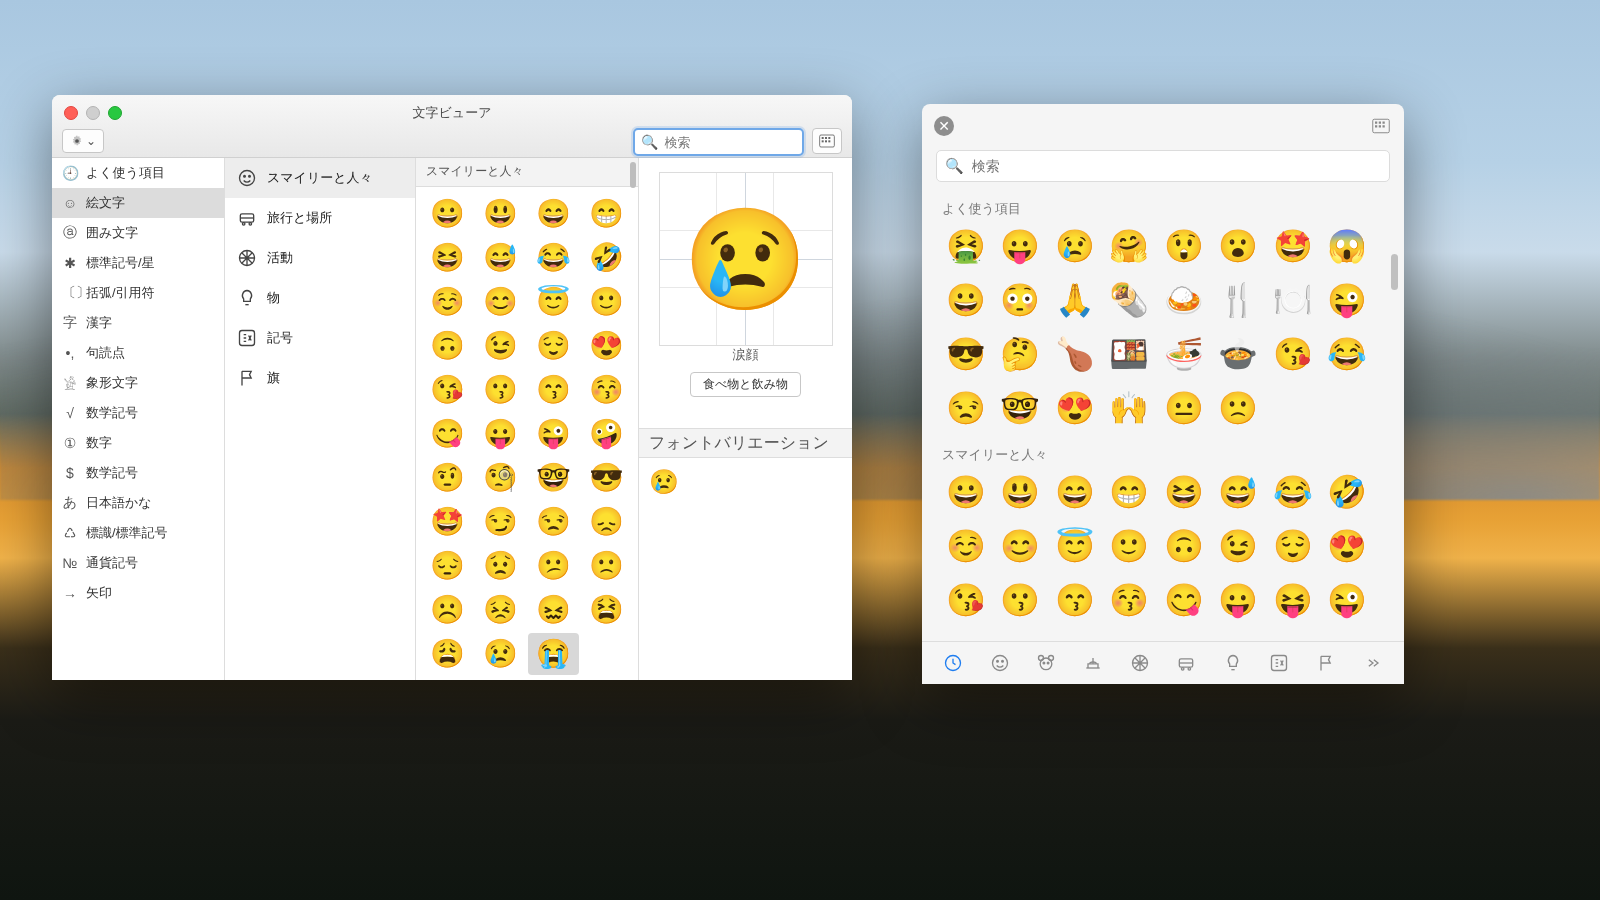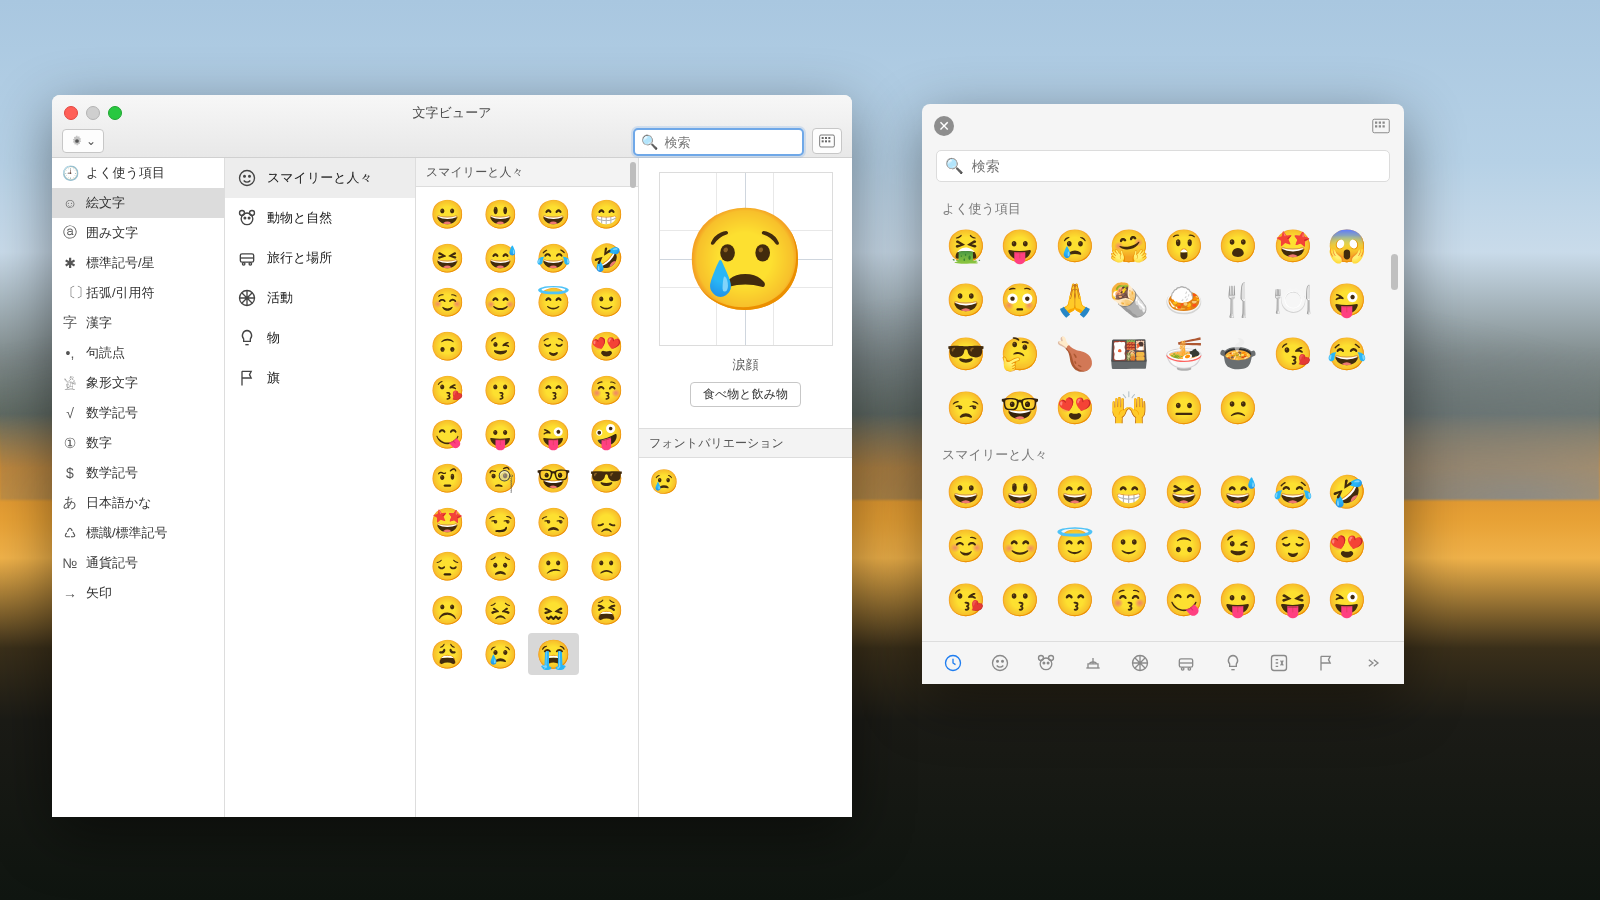--- a/index.html
+++ b/index.html
@@ -12,21 +12,21 @@
   }
   .mountain{position:absolute;left:0;right:0;top:200px;height:300px;
     background:
       radial-gradient(ellipse 800px 260px at 18% 100%, rgba(100,110,120,.55), transparent 70%),
       radial-gradient(ellipse 900px 300px at 70% 100%, rgba(90,100,110,.6), transparent 72%),
       radial-gradient(ellipse 700px 220px at 95% 100%, rgba(140,150,160,.8), transparent 70%);
     filter:blur(1px);
   }
   .window{position:absolute;background:#f3f3f3;border-radius:8px;box-shadow:0 18px 60px rgba(0,0,0,.45);}
   
-  .viewer{left:52px;top:95px;width:800px;height:722px;display:flex;flex-direction:column;}
+  .viewer{left:52px;top:95px;width:800px;height:585px;display:flex;flex-direction:column;}
   .titlebar{height:62px;background:linear-gradient(#f7f7f7,#e8e8e8);border-bottom:1px solid #d0d0d0;border-radius:8px 8px 0 0;position:relative;}
   .traffic{position:absolute;left:12px;top:11px;display:flex;gap:8px;}
   .dot{width:12px;height:12px;border-radius:50%;}
   .dot.red{background:#ff5f57;border:1px solid #e24640;}
   .dot.yel{background:#cfcfcf;border:1px solid #b3b3b3;}
   .dot.grn{background:#28c840;border:1px solid #1fa531;}
   .wtitle{position:absolute;left:0;right:0;top:9px;text-align:center;font-size:13px;color:#4a4a4a;}
   .gearbtn{position:absolute;left:10px;top:34px;height:22px;width:40px;background:#fdfdfd;border:1px solid #c7c7c7;border-radius:4px;display:flex;align-items:center;justify-content:center;gap:2px;font-size:12px;color:#555;}
   .gearbtn svg{width:14px;height:14px;}
   .searchwrap{position:absolute;right:48px;top:33px;width:155px;height:24px;border:2px solid #6fa8e8;border-radius:5px;background:#fff;display:flex;align-items:center;padding:0 6px;gap:4px;box-shadow:0 0 0 2px rgba(111,168,232,.25);}
@@ -54,23 +54,23 @@
   .preview{height:270px;display:flex;flex-direction:column;align-items:center;border-bottom:1px solid #ddd;}
   .pgrid{margin-top:14px;width:172px;height:172px;border:1px solid #dcdcdc;position:relative;background:
     linear-gradient(#e8e8e8,#e8e8e8) left 33.3% top 0 /1px 100% no-repeat,
     linear-gradient(#e8e8e8,#e8e8e8) left 66.6% top 0 /1px 100% no-repeat,
     linear-gradient(#e8e8e8,#e8e8e8) left 0 top 33.3% /100% 1px no-repeat,
     linear-gradient(#e8e8e8,#e8e8e8) left 0 top 66.6% /100% 1px no-repeat,
     linear-gradient(#cfd6de,#cfd6de) left 50% top 0 /1px 100% no-repeat,
     linear-gradient(#cfd6de,#cfd6de) left 0 top 50% /100% 1px no-repeat,
     #fff;
     display:flex;align-items:center;justify-content:center;font-size:100px;}
-  .pname{margin-top:10px;font-size:13px;color:#555;}
+  .pname{font-size:13px;color:#555;}
   .favbtn{margin-top:8px;padding:3px 12px;background:#fff;border:1px solid #c7c7c7;border-radius:4px;font-size:12px;color:#333;}
-  .fvhdr{height:28px;background:#f3f3f3;border-bottom:1px solid #ddd;display:flex;align-items:center;padding:0 10px;font-size:12px;color:#555;}
+  .fvhdr{height:28px;background:#f3f3f3;border-bottom:1px solid #ddd;display:flex;align-items:center;padding:0 10px;font-size:16px;color:#555;}
   .fvbody{padding:10px;font-size:24px;}
   
   .popover{left:922px;top:104px;width:482px;height:580px;background:#f5f5f5;}
   .ptop{height:44px;position:relative;}
   .pclose{position:absolute;left:12px;top:12px;width:20px;height:20px;border-radius:50%;background:#8e8e8e;display:flex;align-items:center;justify-content:center;color:#fff;font-size:14px;line-height:1;}
   .ptoggle{position:absolute;right:12px;top:12px;width:22px;height:20px;display:flex;align-items:center;justify-content:center;color:#8a8a8a;}
   .ptoggle svg{width:18px;height:16px;}
   .psearch{margin:2px 14px 0;height:30px;border:1px solid #dcdcdc;border-radius:5px;background:#fff;display:flex;align-items:center;padding:0 8px;gap:6px;}
   .psearch .mag{color:#9b9b9b;font-size:15px;}
   .psearch input{border:none;outline:none;flex:1;font-size:14px;background:transparent;color:#555;}
@@ -192,50 +192,47 @@
             <svg viewBox="0 0 24 24">
               <circle cx="12" cy="12" r="9"></circle>
               <circle cx="9" cy="10" r="1" fill="#444"></circle>
               <circle cx="15" cy="10" r="1" fill="#444"></circle>
               <path d="M8 15c1.2 1.3 2.6 2 4 2s2.8-.7 4-2"></path>
             </svg>
             <span>スマイリーと人々</span>
           </div>
           <div class="crow">
             <svg viewBox="0 0 24 24">
-              <circle cx="12" cy="13" r="7"></circle>
-              <circle cx="6" cy="6" r="3"></circle>
-              <circle cx="18" cy="6" r="3"></circle>
-              <circle cx="9.5" cy="12" r="1" fill="#444"></circle>
-              <circle cx="14.5" cy="12" r="1" fill="#444"></circle>
-            </svg>
-            <span>動物と自然</span>
-          </div>
-          <div class="crow">
-            <svg viewBox="0 0 24 24">
               <rect x="4" y="7" width="16" height="10" rx="2"></rect>
               <circle cx="8" cy="19" r="1.5"></circle>
               <circle cx="16" cy="19" r="1.5"></circle>
               <path d="M4 12h16"></path>
             </svg>
             <span>旅行と場所</span>
           </div>
           <div class="crow">
             <svg viewBox="0 0 24 24">
               <circle cx="12" cy="12" r="9"></circle>
               <path d="M12 3v18M3 12h18M6 6l12 12M18 6L6 18"></path>
             </svg>
             <span>活動</span>
           </div>
           <div class="crow">
             <svg viewBox="0 0 24 24">
               <path d="M12 3a6 6 0 0 0-4 10v3h8v-3a6 6 0 0 0-4-10z"></path>
               <path d="M10 20h4"></path>
             </svg>
             <span>物</span>
+          </div>
+          <div class="crow">
+            <svg viewBox="0 0 24 24">
+              <rect x="3" y="3" width="18" height="18" rx="3"></rect>
+              <path d="M8 8h3M8 12h3M8 16h3M14 9l3 6M17 9l-3 6"></path>
+            </svg>
+            <span>記号</span>
           </div>
           <div class="crow">
             <svg viewBox="0 0 24 24">
               <path d="M6 21V4"></path>
               <path d="M6 4h11l-2 4 2 4H6"></path>
             </svg>
             <span>旗</span>
           </div>
         </div>
 

